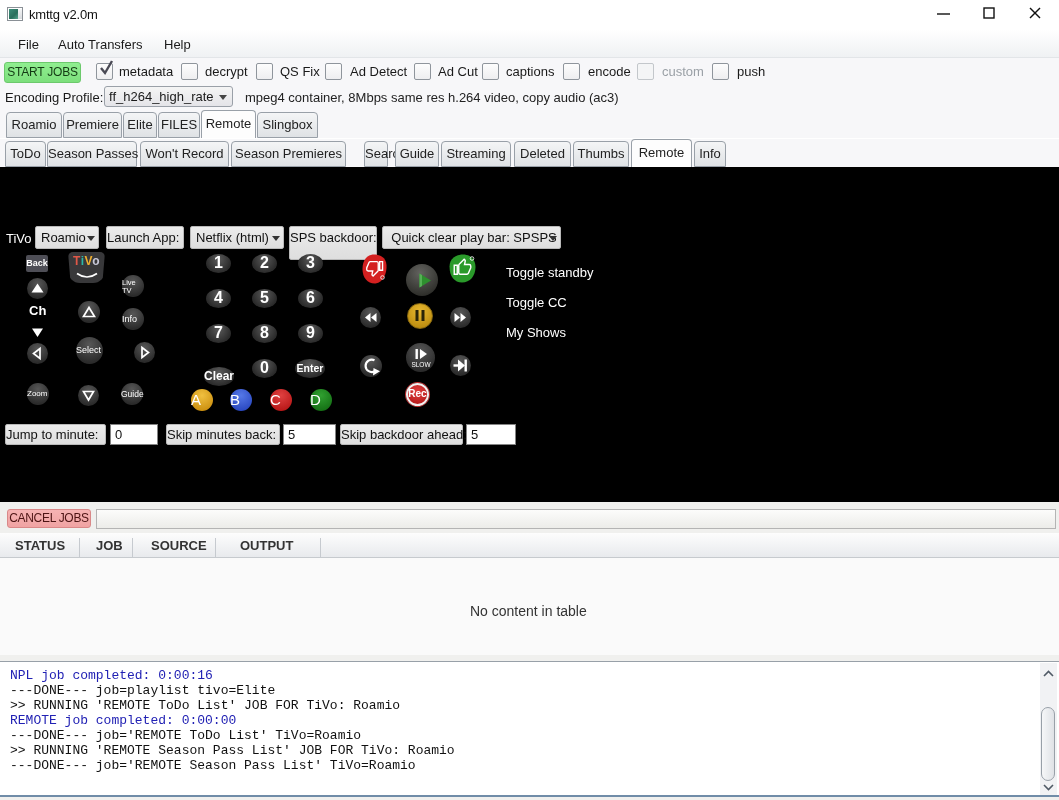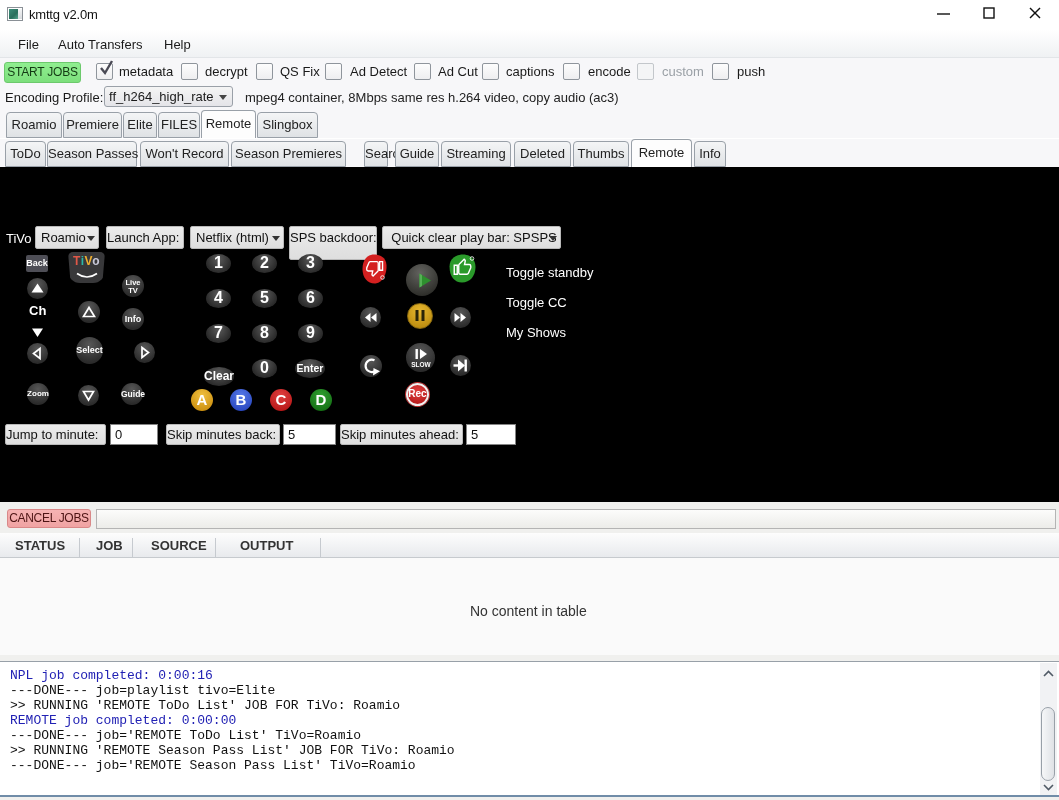--- a/index.html
+++ b/index.html
@@ -38,21 +38,21 @@
 .tabstrip { width:1059px; background:#f7f7f9; }
 #tabs1 { left:0; top:110px; height:28px; }
 #tabs2 { left:0; top:139px; height:28px; }
 .tab { position:absolute; top:2px; height:26px; background:linear-gradient(180deg,#f4f5f6,#dfe2e5); border:1px solid #99a0a8; border-radius:4px 4px 0 0; font-size:13px; color:#222; text-align:center; line-height:24px; white-space:nowrap; }
 .tab.sel { background:#fdfdfd; top:0px; height:28px; line-height:26px; z-index:2; border-bottom:0; }
 
 
 #black { left:0; top:167px; width:1059px; height:335px; background:#000; color:#fff; }
 .rbtn { position:absolute; background:linear-gradient(180deg,#ececec,#dedede); border:1px solid #b9b9b9; border-radius:2px; color:#111; font-size:13px; text-align:left; white-space:nowrap; }
 .rbtn .arr { position:absolute; right:3px; top:9px; width:0; height:0; border-left:4px solid transparent; border-right:4px solid transparent; border-top:5px solid #333; }
-.circ { position:absolute; border-radius:50%; background:radial-gradient(circle at 50% 28%, #575757 0%, #2b2b2b 75%); color:#fff; font-weight:bold; text-align:center; }
+.circ { position:absolute; border-radius:50%; background:radial-gradient(circle at 50% 28%, #575757 0%, #2b2b2b 75%); color:#fff; font-weight:normal; }
 .ellip { position:absolute; border-radius:50%; background:radial-gradient(ellipse at 50% 28%, #5a5a5a 0%, #262626 78%); color:#fff; font-weight:bold; text-align:center; }
 .wlab { position:absolute; color:#fff; font-size:13px; white-space:nowrap; }
 .field { position:absolute; background:#fff; border:1px solid #848484; font-size:13px; color:#111; padding:2px 4px; white-space:nowrap; }
 
 
 #cancelrow { left:0; top:502px; width:1059px; height:31px; background:#f0f0ee; }
 #canceljobs { left:7px; top:7px; width:84px; height:19px; background:linear-gradient(180deg,#f6b3b3,#f0a3a3); border:1px solid #d98888; border-radius:3px; color:#4d1414; font-size:12px; letter-spacing:-0.3px; text-align:center; line-height:17px; white-space:nowrap; }
 #progbar { left:96px; top:7px; width:960px; height:20px; border:1px solid #b4b4b4; background:linear-gradient(180deg,#fcfcfb,#ecece9); }
 
 
@@ -257,21 +257,21 @@
   <div class="abs" style="left:406px;top:216px;width:23px;height:23px;border-radius:50%;background:radial-gradient(circle at 50% 35%, #e04040, #b81c1c 80%);border:2px solid #f4f0f0;box-shadow:0 0 0 1px #c03030;color:#fff;font-weight:bold;font-size:10px;text-align:center;line-height:18px">Rec</div>
 
   <div class="wlab" style="left:506px;top:98px">Toggle standby</div>
   <div class="wlab" style="left:506px;top:128px">Toggle CC</div>
   <div class="wlab" style="left:506px;top:158px">My Shows</div>
 
   <div class="rbtn" style="left:5px;top:257px;width:101px;height:21px;line-height:19px">Jump to minute:</div>
   <div class="field" style="left:110px;top:257px;width:48px;height:21px">0</div>
   <div class="rbtn" style="left:166px;top:257px;width:114px;height:21px;line-height:19px">Skip minutes back:</div>
   <div class="field" style="left:283px;top:257px;width:53px;height:21px">5</div>
-  <div class="rbtn" style="left:340px;top:257px;width:123px;height:21px;line-height:19px">Skip minutes ahead:</div>
+  <div class="rbtn" style="left:340px;top:257px;width:123px;height:21px;line-height:19px">Skip backdoor ahead:</div>
   <div class="field" style="left:466px;top:257px;width:50px;height:21px">5</div>
 </div>
 
 <div class="abs" id="cancelrow">
   <div class="abs" id="canceljobs">CANCEL JOBS</div>
   <div class="abs" id="progbar"></div>
 </div>
 
 <div class="abs" id="thead">
   <div style="left:15px">STATUS</div>

